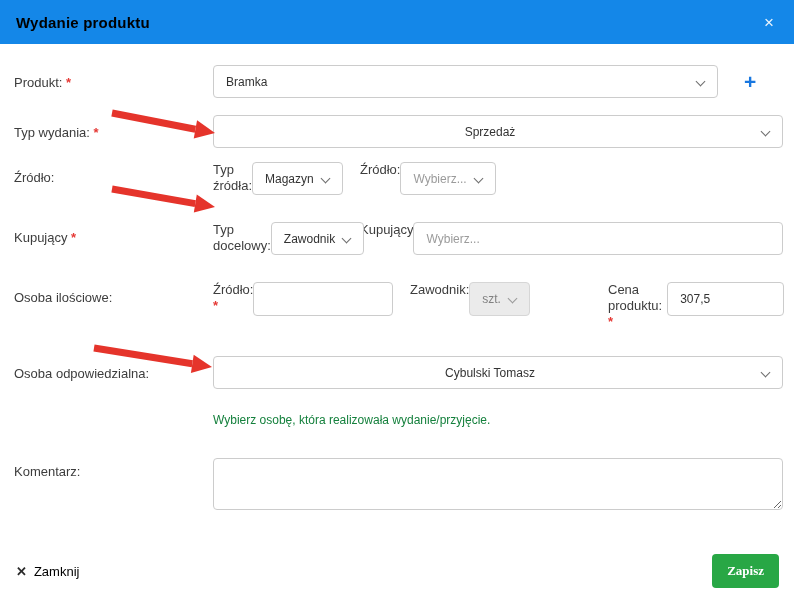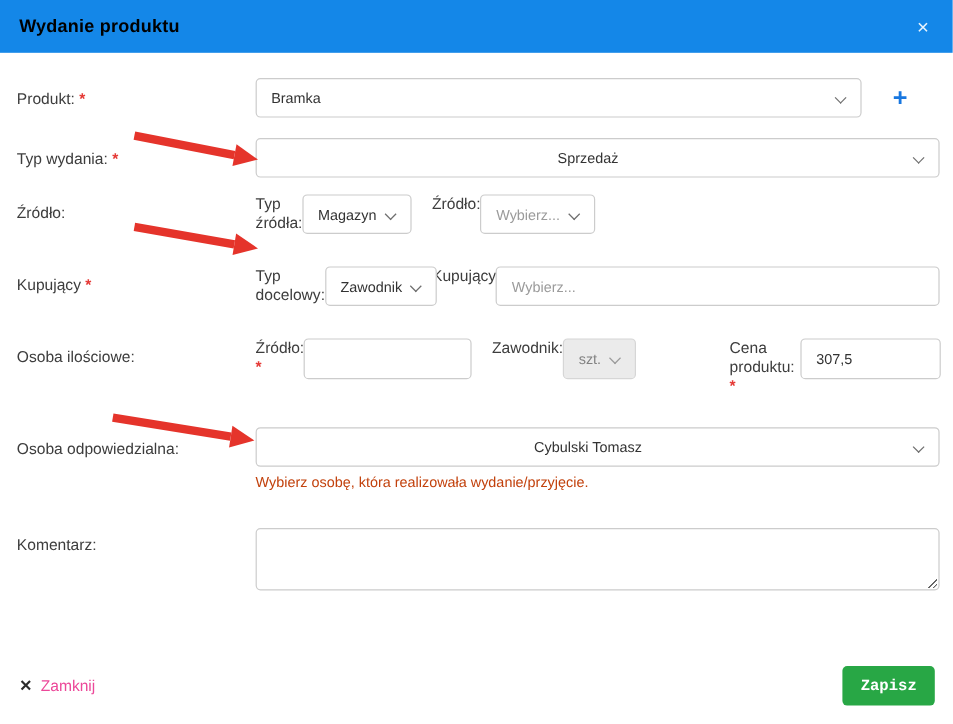--- a/index.html
+++ b/index.html
@@ -32,40 +32,40 @@
   }
   .sel { position:relative; height:33px; display:flex; align-items:center; padding:0 28px 0 12px; cursor:pointer; }
   .sel .chev { position:absolute; right:13px; top:12px; width:7px; height:7px; border-right:1.6px solid #6e6e6e; border-bottom:1.6px solid #6e6e6e; transform:rotate(45deg); }
   .sel.disabled { background:#ebebeb; border-color:#d6d6d6; color:#818181; cursor:default; }
   .sel.disabled .chev { border-color:#9a9a9a; }
   .sel .placeholder { color:#9b9b9b; }
   .inp { height:33px; padding:0 12px; width:100%; outline:none; }
   .inp::placeholder { color:#9b9b9b; }
   .txa { width:100%; height:52px; padding:6px 12px; resize:vertical; outline:none; display:block; }
 
-  .helper { font-size:12px; color:#c2410c; line-height:15px; margin-top:6px; }
+  .helper { font-size:12px; color:#15803d; line-height:15px; margin-top:24px; }
 
   
   .w-produkt { width:505px; }
   .add-btn { margin-left:22px; align-self:center; color:#1877e0; font-size:21px; font-weight:bold; line-height:1; cursor:pointer; padding:2px 4px; }
   .full { width:100%;justify-content:center; }
   .col-narrow { width:128px; flex:none; margin-right:19px; }
   .col-wide { flex:1; min-width:0; }
   .col-ilosc { width:180px; flex:none; margin-right:17px; }
   .col-jedn { width:178px; flex:none; margin-right:20px; }
   .col-cena { width:176px; flex:none; }
 
   .mb17{margin-bottom:17px}.mb14{margin-bottom:14px}.mb18{margin-bottom:18px}.mb16{margin-bottom:16px}.mb30{margin-bottom:30px}
 
   
   .modal-footer { display:flex; align-items:center; justify-content:space-between; padding:28px 15px 15px 16px; flex:none; }
   .close-link { display:flex; align-items:center; gap:7px; cursor:pointer; }
   .close-link .x { font-weight:bold; color:#2b2b2b; font-size:13px; }
-  .close-link .txt { font-size:13px; color:#ec4899; }
-  .save-btn { background:#28a745; color:#fff; border:none; border-radius:4px; font-size:13px; font-weight:bold; padding:9px 15px; cursor:pointer; font-family:Liberation Mono, monospace; }
+  .close-link .txt { font-size:13px; color:#000000; }
+  .save-btn { background:#28a745; color:#fff; border:none; border-radius:4px; font-size:13px; font-weight:bold; padding:9px 15px; cursor:pointer; font-family:Liberation Serif, serif; }
 
   
   .arrows-overlay { position:absolute; left:0; top:0; width:794px; height:603px; pointer-events:none; }
 </style>
 </head>
 <body>
 
 <div class="modal">
 
   <div class="modal-header">

